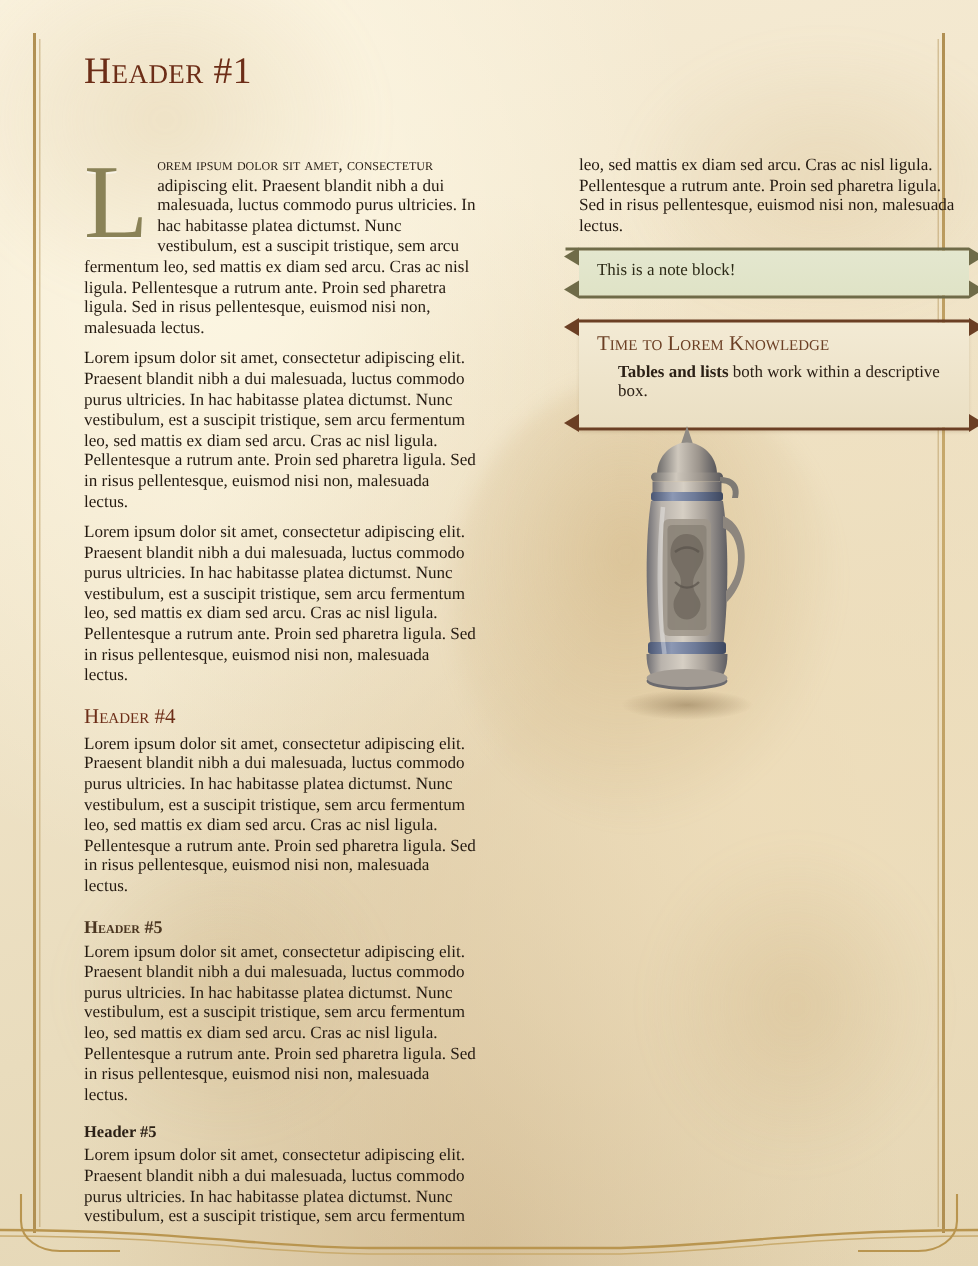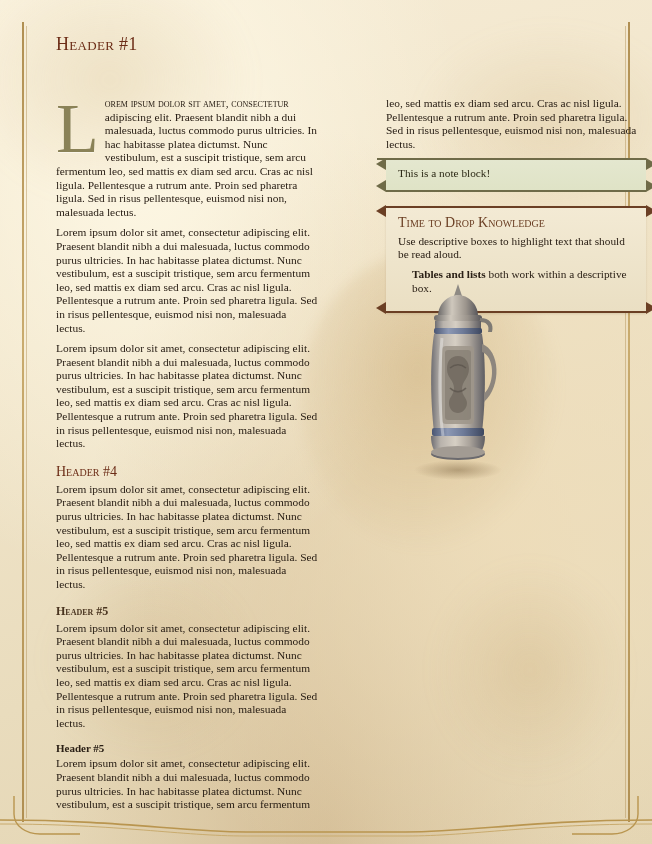--- a/index.html
+++ b/index.html
@@ -41,21 +41,21 @@
   #content{position:absolute;left:56px;top:34px;width:546px;}
   .cols{position:relative;}
   .col-left{position:absolute;left:0;top:38px;width:262px;}
   .col-right{position:absolute;left:286px;top:38px;width:260px;margin-left:44px;}
 
   h1.hdr1{
     font-family:"Liberation Serif", serif;
     font-variant:small-caps;
     font-weight:normal;
     color:#6c2d17;
-    font-size:18px;
+    font-size:25px;
     margin:0 0 4px 0;
     letter-spacing:.3px;
   }
   h2.hdr2{
     font-variant:small-caps;font-weight:normal;color:#6c2d17;
     font-size:23px;margin:16px 0 3px 0;
   }
   h3.hdr3{
     font-variant:small-caps;font-weight:normal;color:#6c2d17;
     font-size:18px;margin:14px 0 4px 0;
@@ -193,22 +193,21 @@
             <p class="nb-text">This is a note block!</p>
           </div>
         </div>
 
         <div class="desc-wrap">
           <span class="tri tl"></span>
           <span class="tri tr"></span>
           <span class="tri bl"></span>
           <span class="tri br"></span>
           <div class="desc-block">
-            <p class="db-title">Time to Drop Knowledge</p>
-            <p class="db-text">Use descriptive boxes to highlight text that should be read aloud.</p>
+            <p class="db-title">Time to Lorem Knowledge</p>
             <p class="db-text" style="padding-left:14px;"><b>Tables and lists</b><span> both work within a descriptive box.</span></p>
           </div>
         </div>
 
       </div>
     </div>
   </div>
 
   <svg id="stein" viewBox="0 0 108 198">
     <defs>

